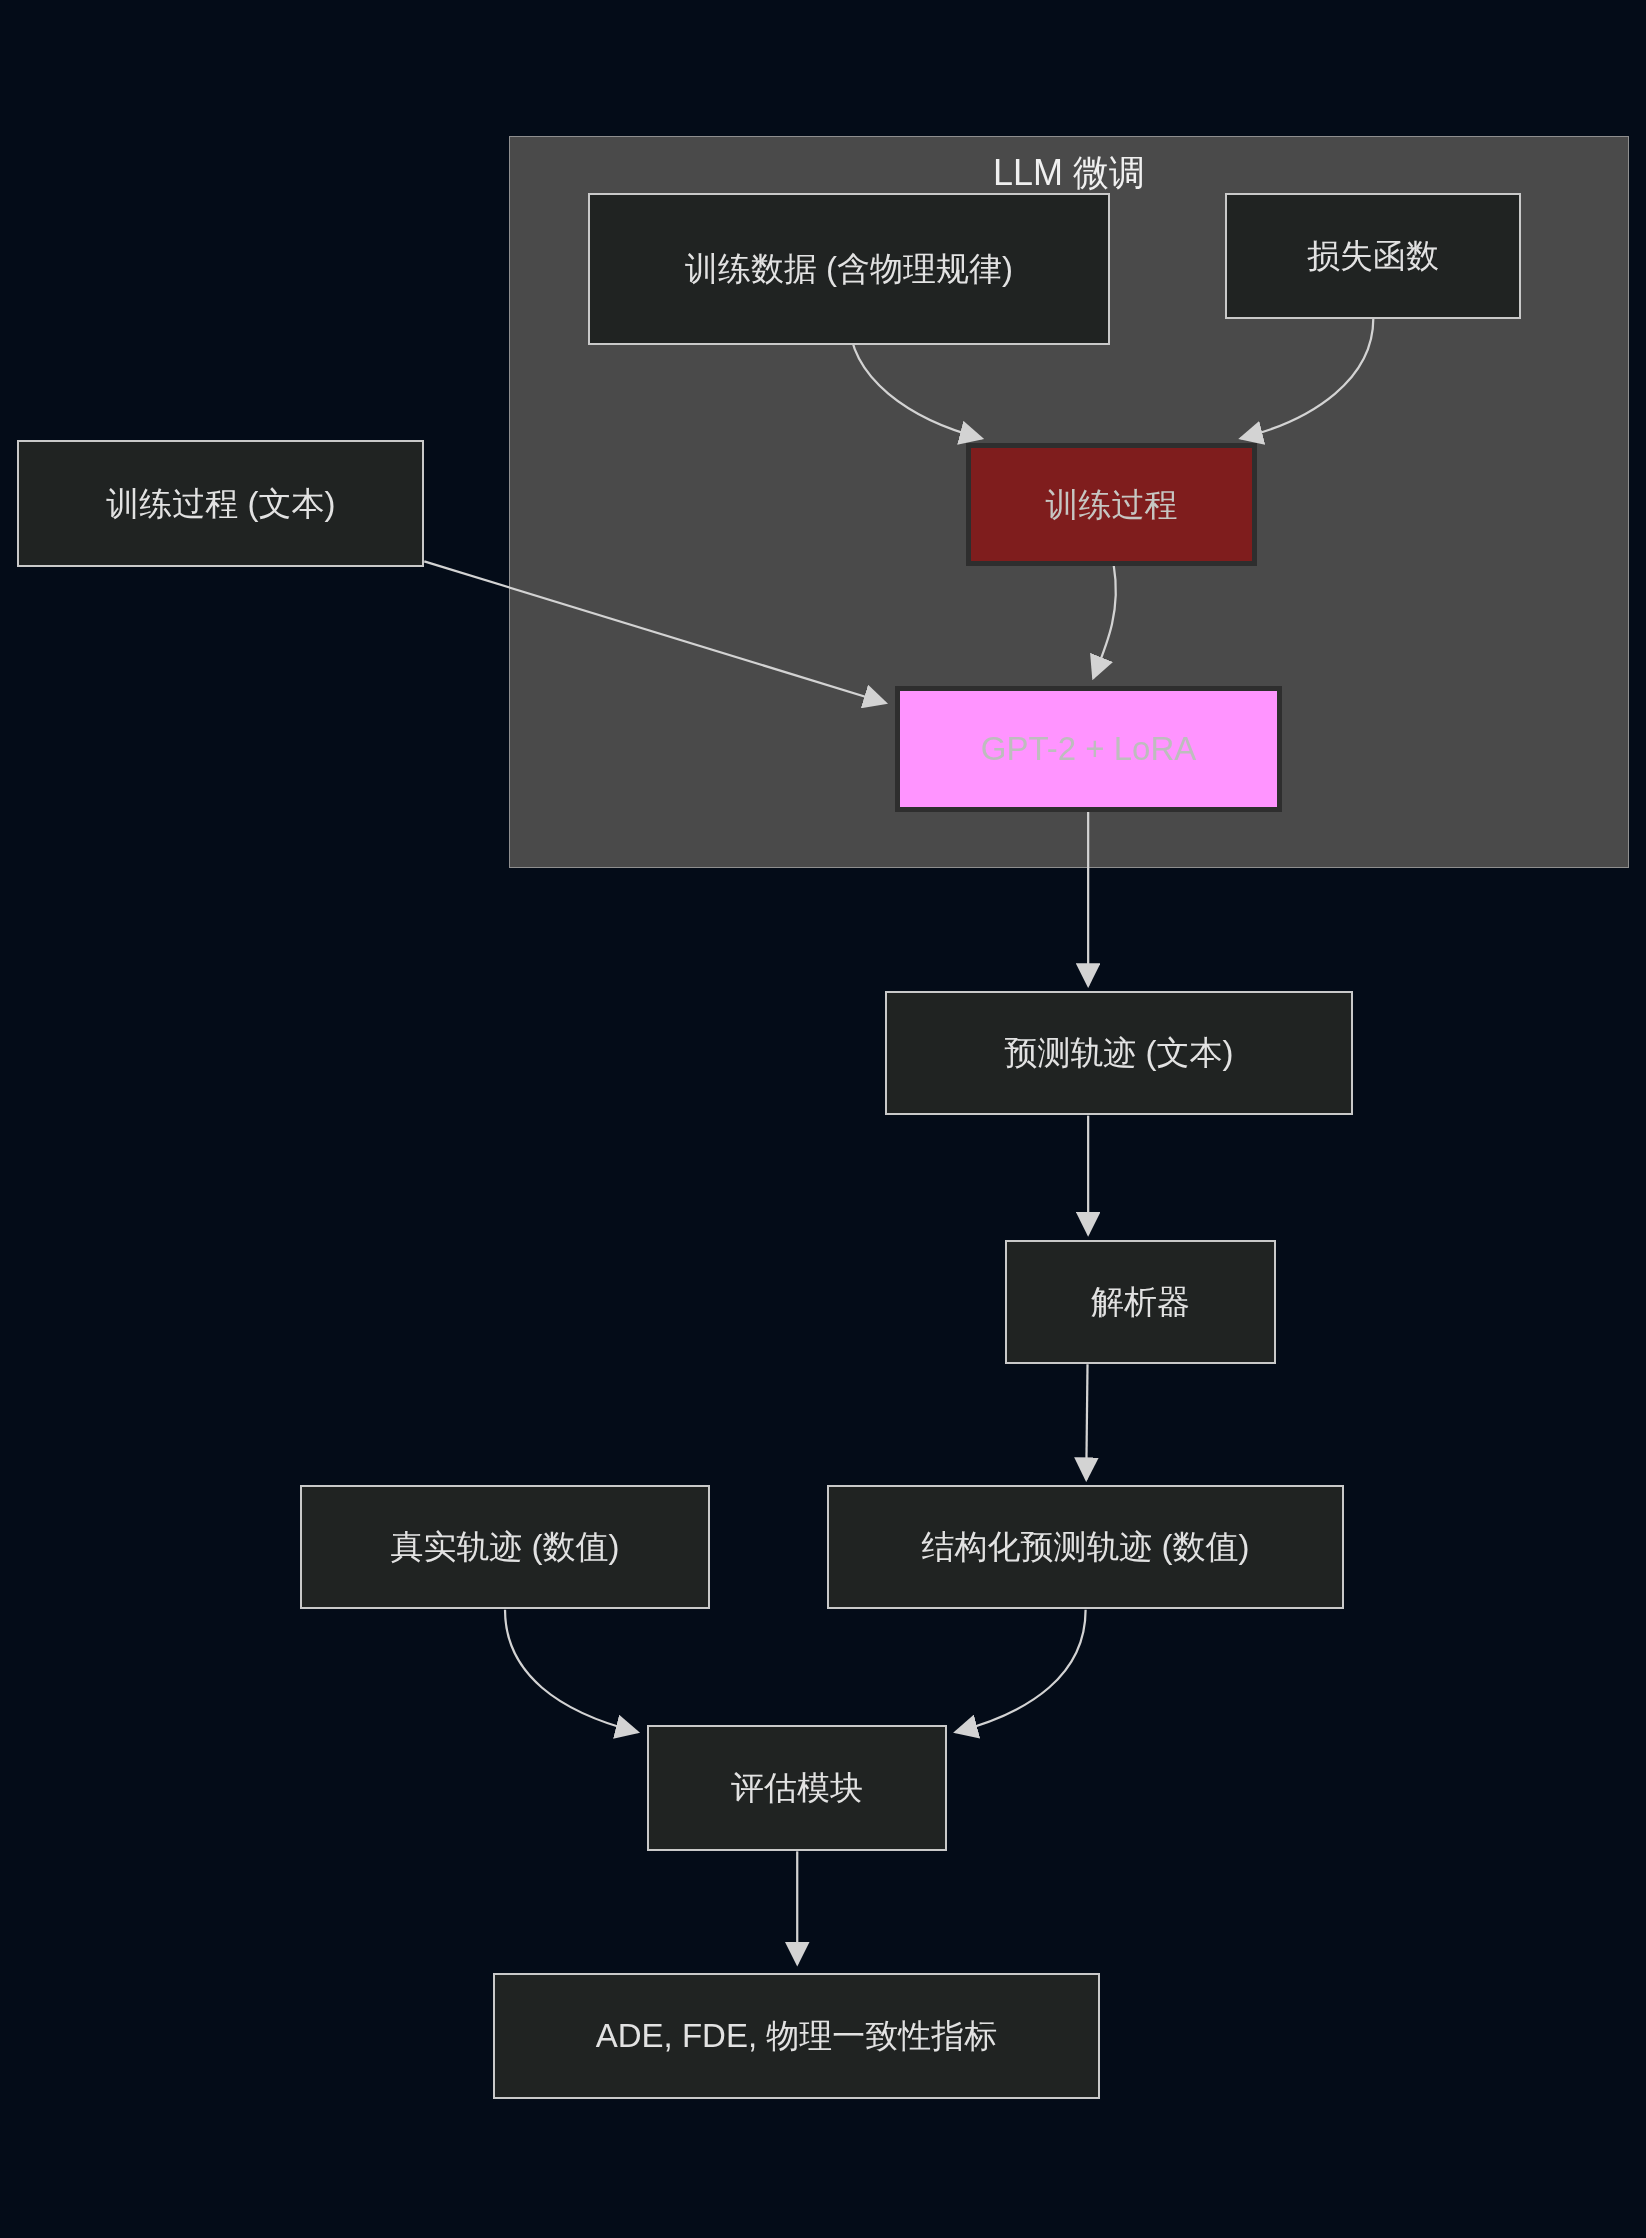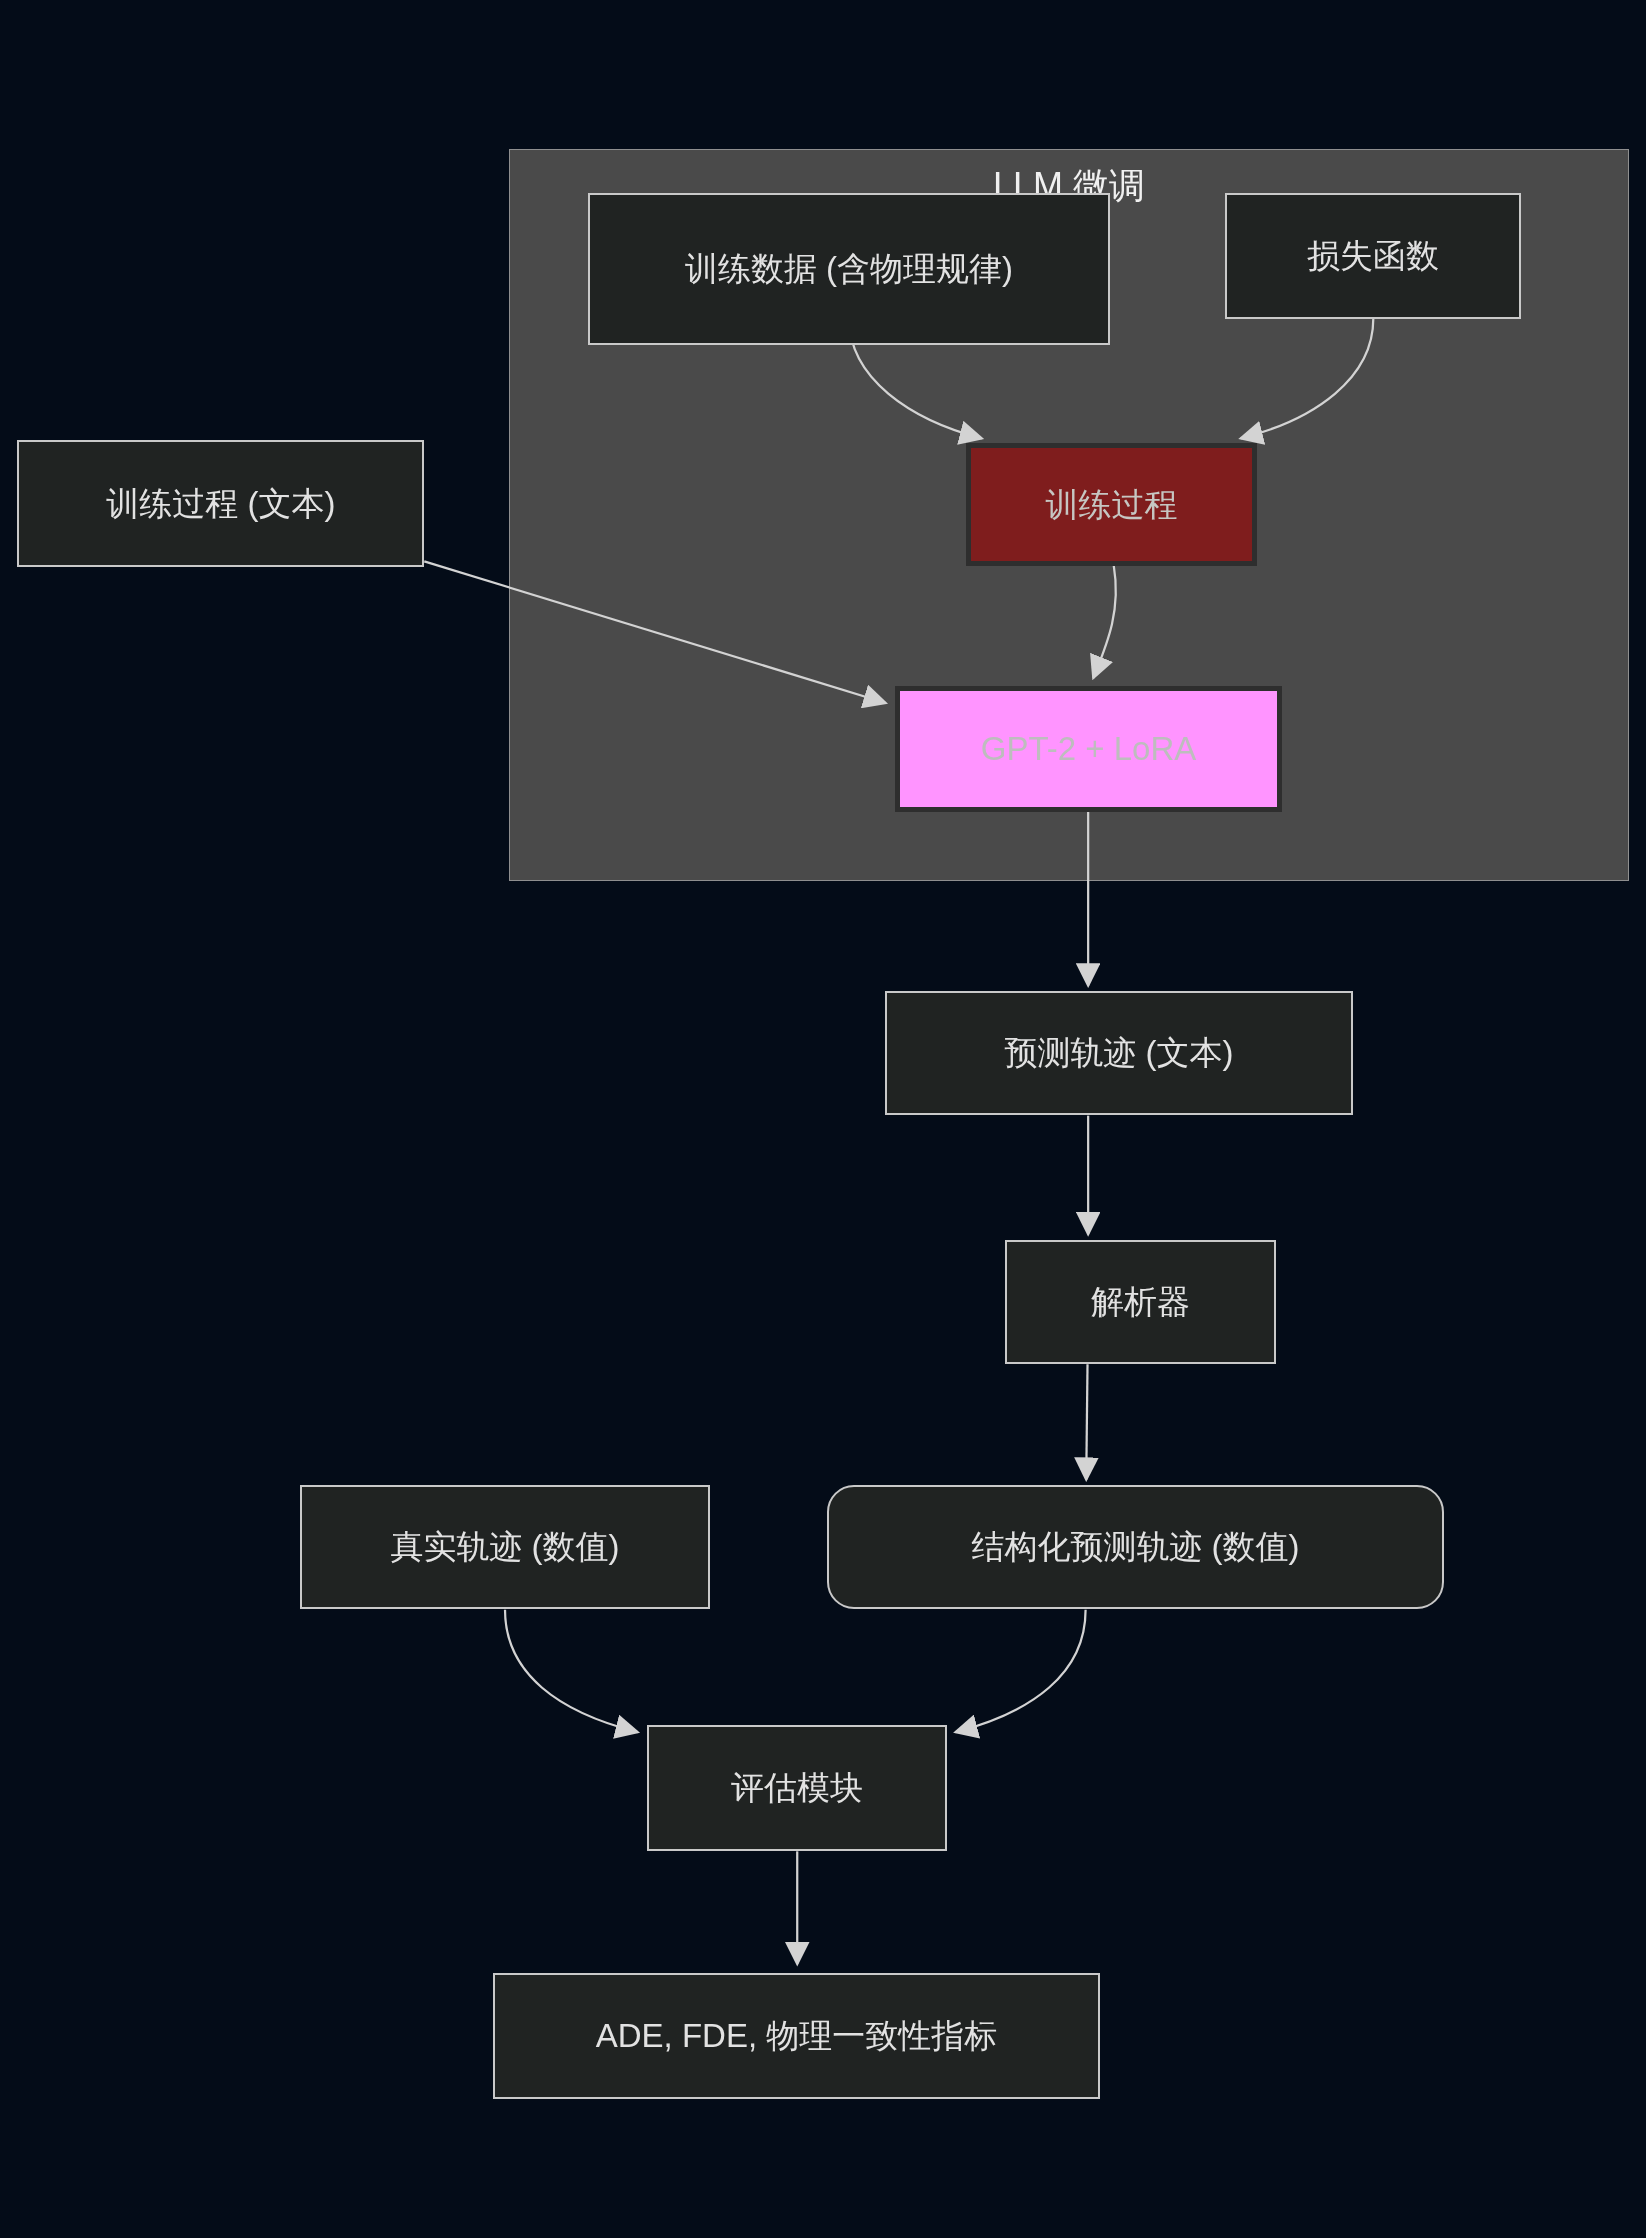--- a/index.html
+++ b/index.html
@@ -11,21 +11,21 @@
     position: relative;
     width: 1647px;
     height: 2239px;
     background: #040c18;
     overflow: hidden;
     font-family: "Liberation Sans", "DejaVu Sans", sans-serif;
   }
   .cluster {
     position: absolute;
     left: 509px;
-    top: 149px;
+    top: 136px;
     width: 1120px;
     height: 732px;
     background: #4a4a4a;
     border: 1.3px solid #8f8f8f;
     box-sizing: border-box;
   }
   .cluster-label {
     position: absolute;
     left: 0;
     top: 14px;
@@ -109,20 +109,20 @@
   <div class="node" style="left:17.3px; top:440px; width:407px; height:127px;">训练过程 (文本)</div>
 
   <div class="node accent-pink" style="left:895px; top:686px; width:387px; height:126px;">GPT-2 + LoRA</div>
 
   <div class="node" style="left:885px; top:991px; width:468px; height:124px;">预测轨迹 (文本)</div>
 
   <div class="node" style="left:1005px; top:1240px; width:271px; height:124px;">解析器</div>
 
   <div class="node" style="left:300px; top:1485px; width:410px; height:124px;">真实轨迹 (数值)</div>
 
-  <div class="node" style="left:827px; top:1485px; width:617px; height:124px;border-radius:27px;">结构化预测轨迹 (数值)</div>
+  <div class="node" style="left:827px; top:1485px; width:517px; height:124px;">结构化预测轨迹 (数值)</div>
 
   <div class="node" style="left:647px; top:1725px; width:300px; height:126px;">评估模块</div>
 
   <div class="node" style="left:493px; top:1973px; width:607px; height:126px;">ADE, FDE, 物理一致性指标</div>
 
 </div>
 
 
 </body></html>

